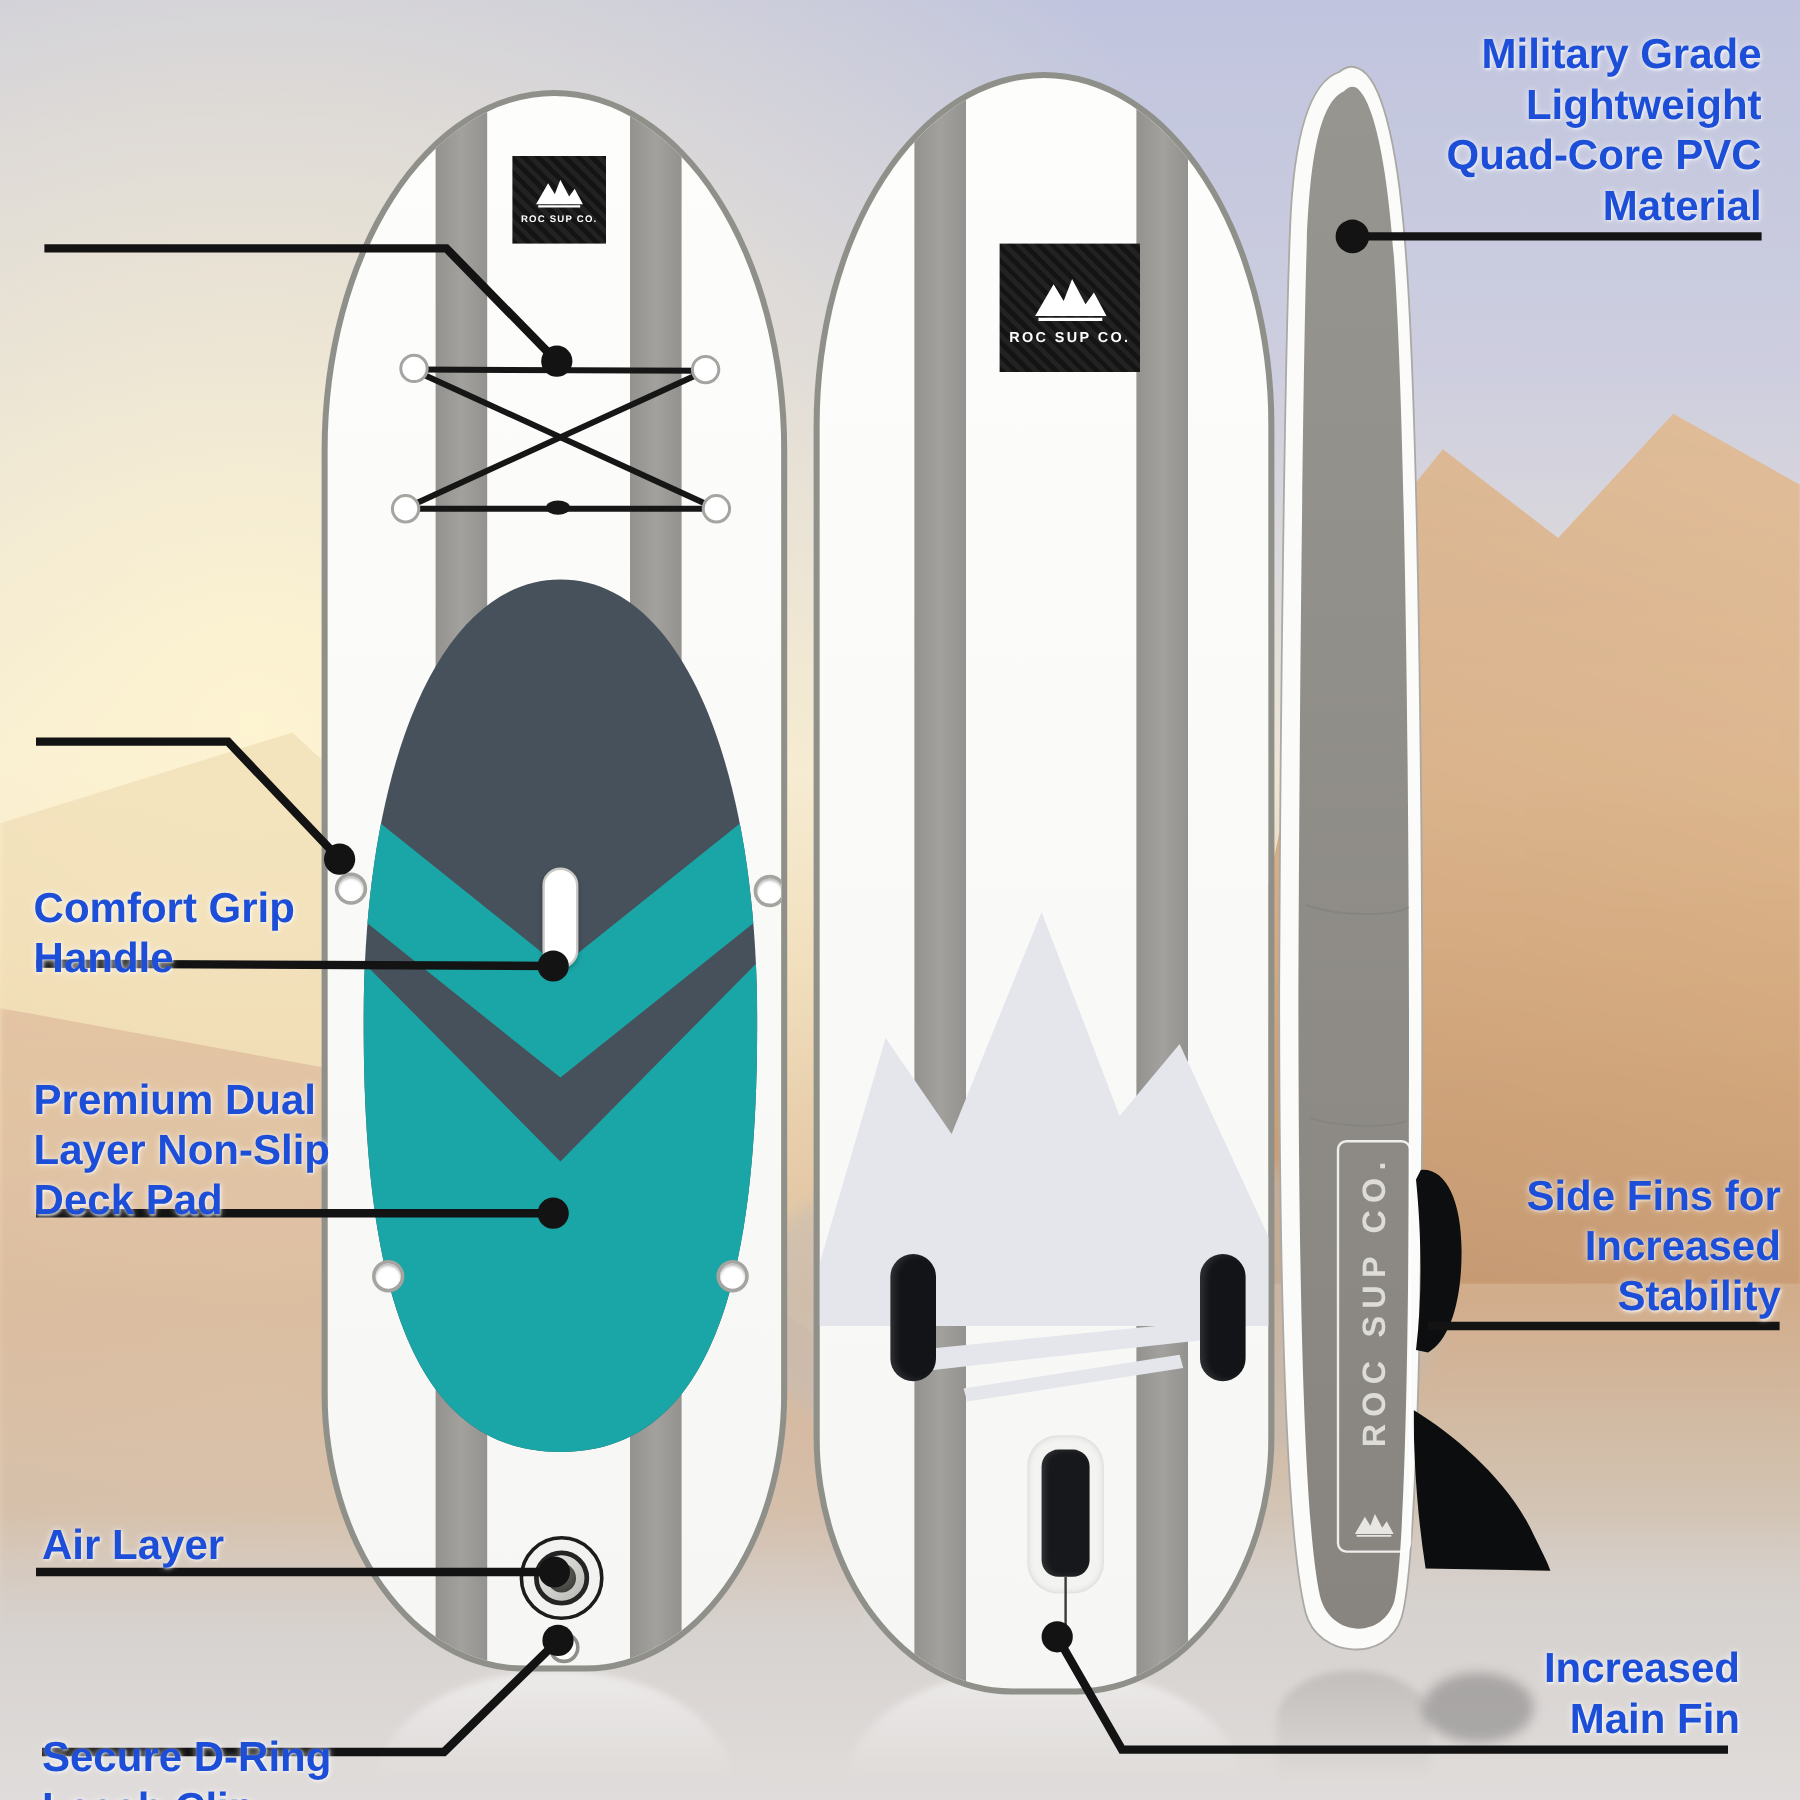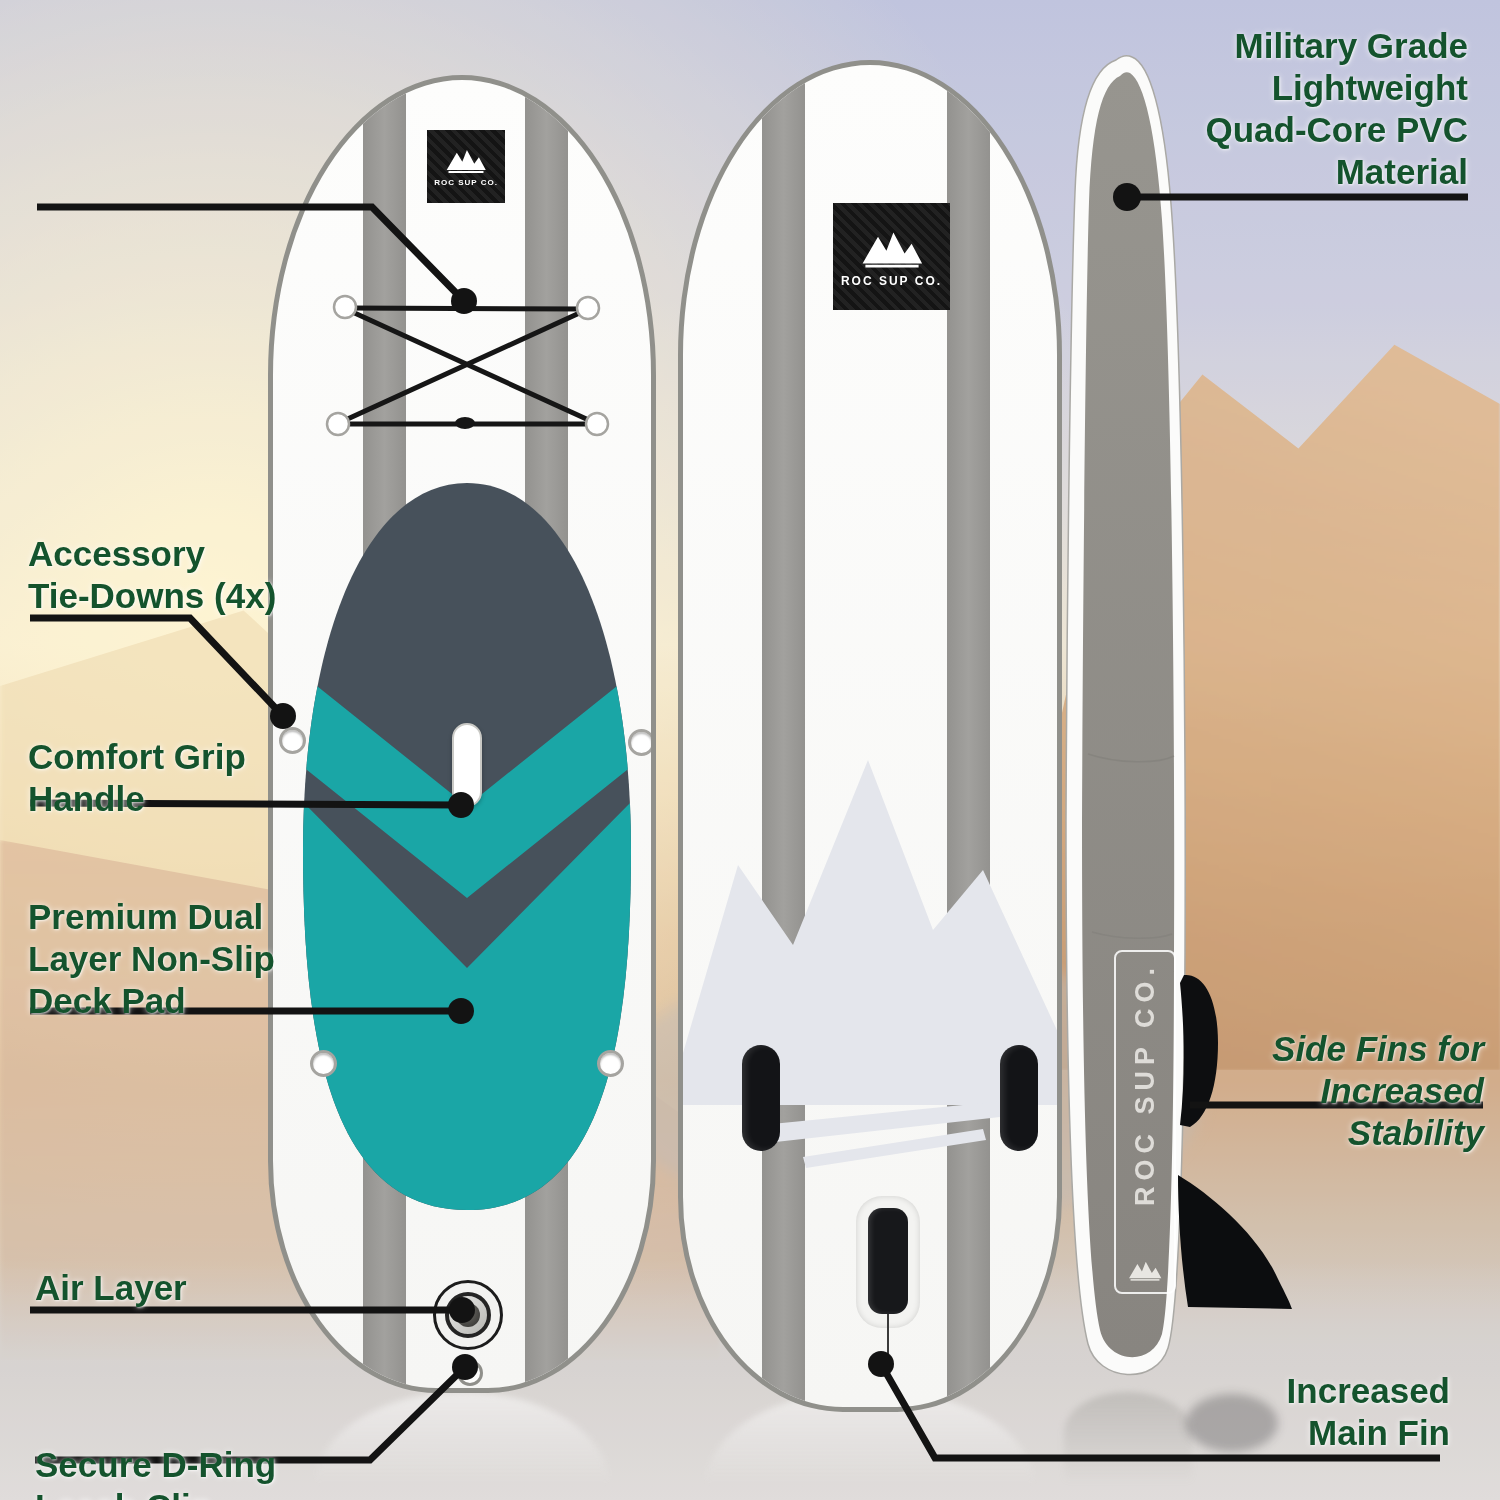--- a/index.html
+++ b/index.html
@@ -62,21 +62,21 @@
   .finbox{left:185px;top:1143px;width:40px;height:106px;border-radius:14px;background:#17181b;
       box-shadow:inset 3px 0 5px rgba(255,255,255,.12);}
   .fin-seam{left:204px;top:1249px;width:2px;height:56px;background:#3a3a3a;}
   
   .side-brand{left:1114px;top:950px;width:62px;height:344px;border:2px solid rgba(255,255,255,.85);
       border-radius:8px;box-sizing:border-box;display:flex;flex-direction:column;
       align-items:center;justify-content:space-between;padding:10px 0;}
   .side-brand .vtxt{writing-mode:vertical-rl;transform:rotate(180deg);
       color:#dedcd8;font-size:27px;font-weight:bold;letter-spacing:6px;white-space:nowrap;}
   
-  .callout{font-size:35px;font-weight:bold;color:#14532d;line-height:1.2;white-space:pre-line;
+  .callout{font-size:35px;font-weight:bold;color:#1d4ed8;line-height:1.2;white-space:pre-line;
       text-shadow:0 0 6px rgba(255,255,255,.75),1px 1px 2px rgba(255,255,255,.6);}
   .callout.right{text-align:right;}
   svg{display:block;}
 </style>
 </head>
 <body>
 
 <div class="stage">
 
   <div class="abs bg-base"></div>
@@ -226,29 +226,27 @@
       <circle cx="462" cy="1310" r="13"></circle>
       <circle cx="465" cy="1367" r="13"></circle>
       <circle cx="881" cy="1364" r="13"></circle>
     </g>
   </svg>
 
   <div class="abs callout right" style="right:32px;top:25px;">Military Grade
 Lightweight
 Quad-Core PVC
 Material</div>
-  <div class="abs callout" style="left:28px;top:533px;">Accessory
-Tie-Downs (4x)</div>
   <div class="abs callout" style="left:28px;top:736px;">Comfort Grip
 Handle</div>
   <div class="abs callout" style="left:28px;top:868px;margin-top:28px;">Premium Dual
 Layer Non-Slip
 Deck Pad</div>
   <div class="abs callout" style="left:35px;top:1267px;">Air Layer</div>
   <div class="abs callout" style="left:35px;top:1444px;">Secure D-Ring
 Leash Clip</div>
-  <div class="abs callout right" style="right:16px;top:1028px;font-style:italic;">Side Fins for
+  <div class="abs callout right" style="right:16px;top:976px;">Side Fins for
 Increased
 Stability</div>
   <div class="abs callout right" style="right:50px;top:1370px;">Increased
 Main Fin</div>
 
 </div>
 
 </body></html>

